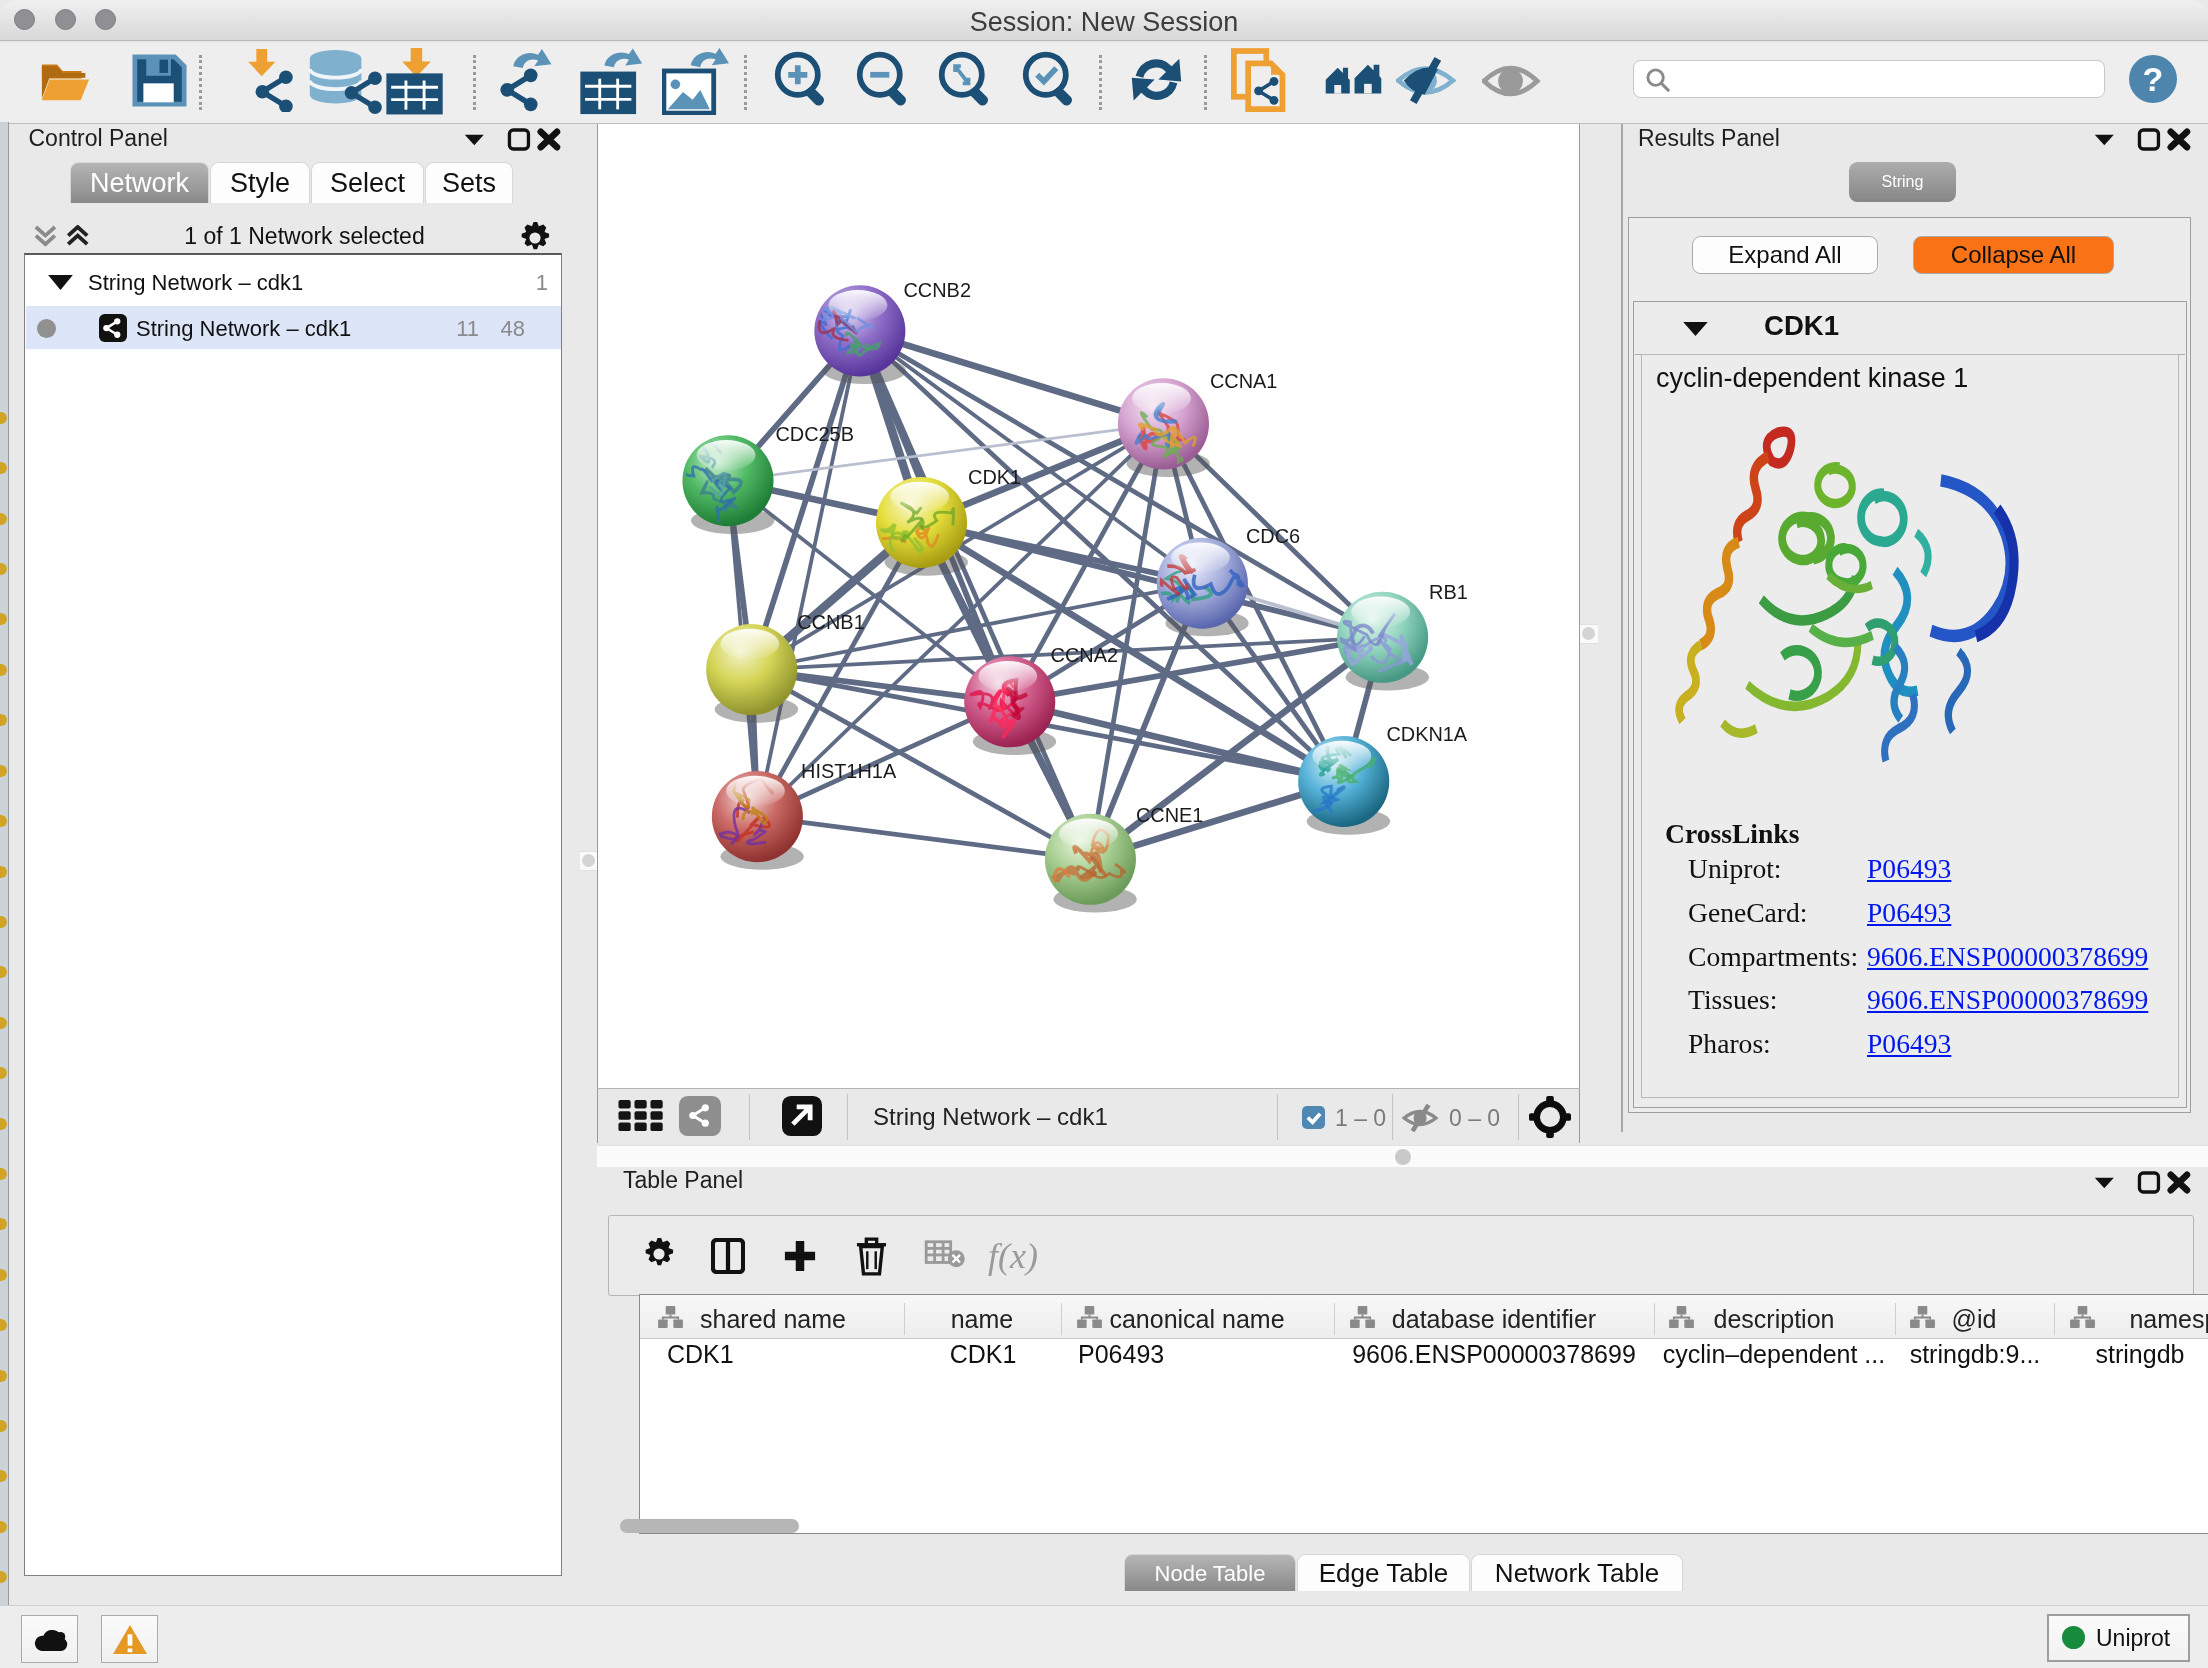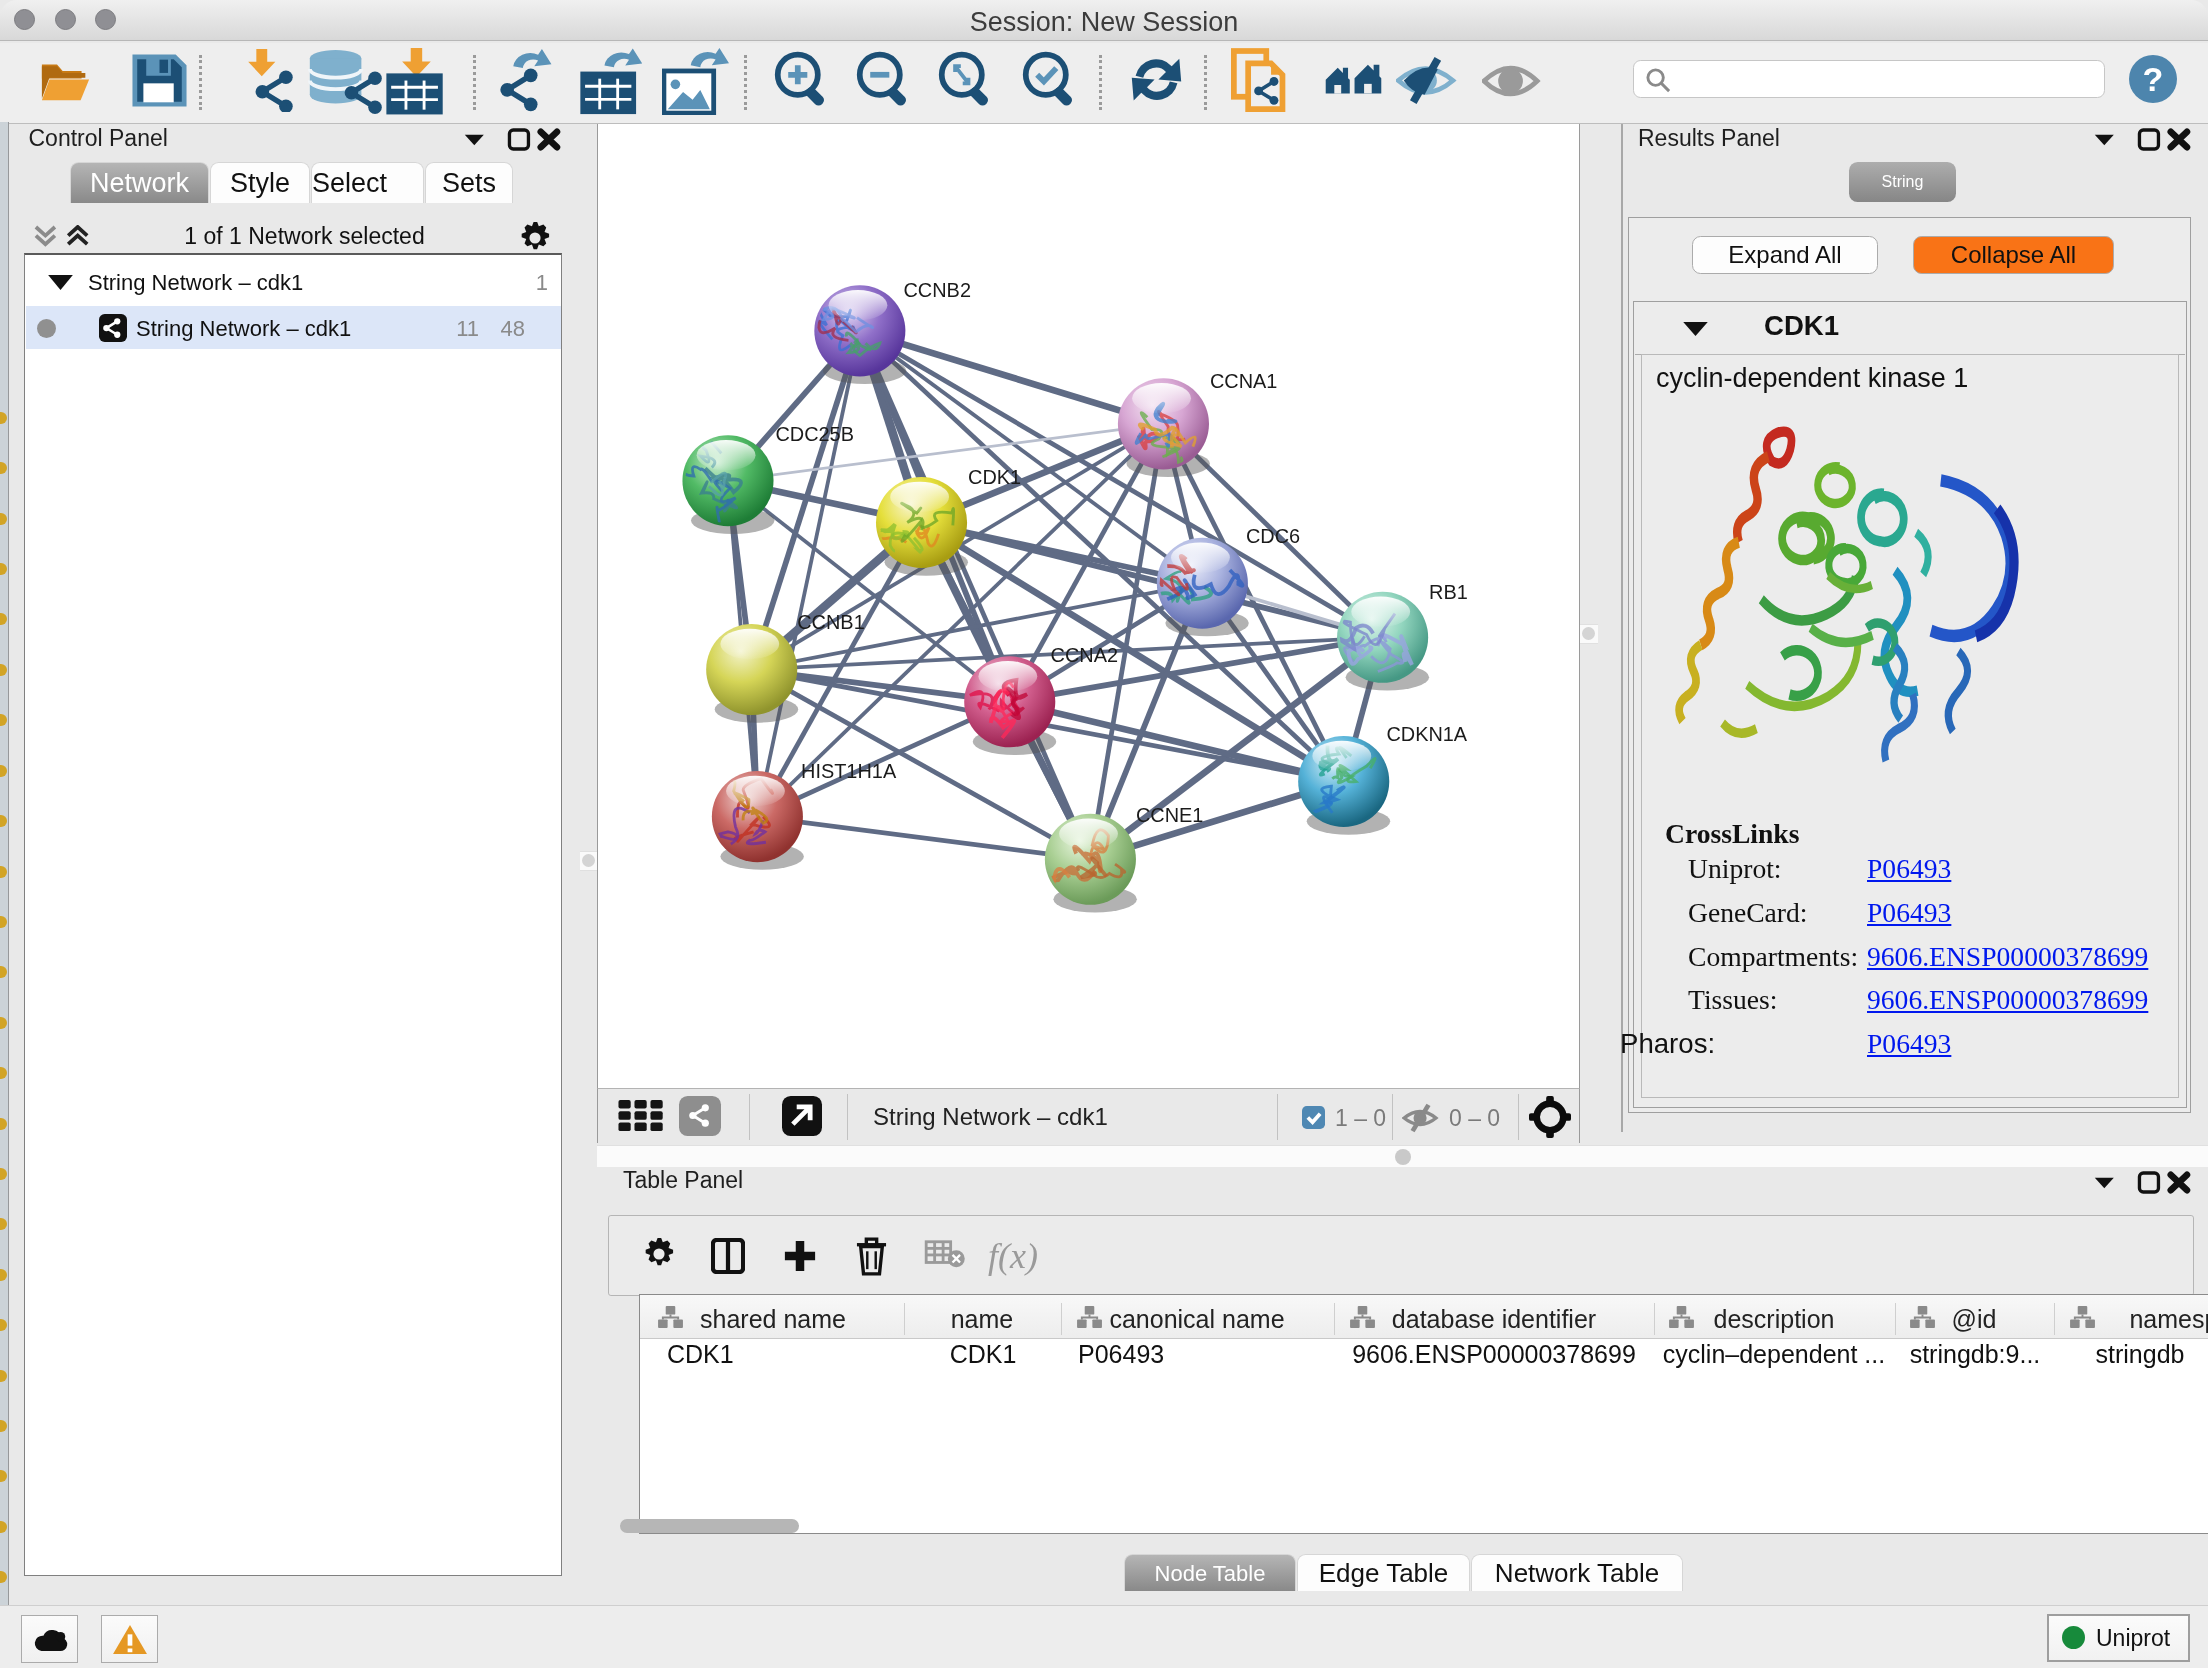--- a/index.html
+++ b/index.html
@@ -198,21 +198,21 @@
 <div class="abs" style="left:-5.7px;top:1521px;width:12.4px;height:12.4px;border-radius:50%;background:#d2a426"></div>
 <div class="abs" style="left:-5.7px;top:1571px;width:12.4px;height:12.4px;border-radius:50%;background:#d2a426"></div>
 <div class="abs txt" style="left:28.5px;top:125px;font-size:23px;color:#1e1e1e">Control Panel</div>
 <svg class="abs" style="left:461px;top:127px" width="114" height="25" viewBox="0 0 120 26">
     <path d="M4 8 h20 l-10 11 z" fill="#111"></path>
     <rect x="51" y="3" width="20" height="20" rx="4" fill="none" stroke="#111" stroke-width="3.5"></rect>
     <path d="M84 5 l17 16 M101 5 l-17 16" stroke="#111" stroke-width="7" stroke-linecap="round"></path>
   </svg>
 <div class="abs txt" style="left:70px;top:162px;width:139px;height:41px;background:linear-gradient(#b5b5b5,#898989);border-radius:8.6px 8.6px 0 0;color:#fff;font-size:27px;text-align:center;line-height:41px;border:1px solid #d6d6d6;border-bottom:none">Network</div>
 <div class="abs txt" style="left:210px;top:162px;width:100px;height:41px;background:#fdfdfd;border-radius:8.6px 8.6px 0 0;color:#111;font-size:27px;text-align:center;line-height:41px;border:1px solid #d6d6d6;border-bottom:none">Style</div>
-<div class="abs txt" style="left:311px;top:162px;width:113px;height:41px;background:#fdfdfd;border-radius:8.6px 8.6px 0 0;color:#111;font-size:27px;text-align:left;line-height:41px;border:1px solid #d6d6d6;border-bottom:none">Select</div>
+<div class="abs txt" style="left:311px;top:162px;width:113px;height:41px;background:#fdfdfd;border-radius:8.6px 8.6px 0 0;color:#111;font-size:27px;text-align:center;line-height:41px;border:1px solid #d6d6d6;border-bottom:none">Select</div>
 <div class="abs txt" style="left:425px;top:162px;width:88px;height:41px;background:#fdfdfd;border-radius:8.6px 8.6px 0 0;color:#111;font-size:27px;text-align:center;line-height:41px;border:1px solid #d6d6d6;border-bottom:none">Sets</div>
 <svg class="abs" style="left:34px;top:225px" width="57" height="23" viewBox="0 0 60 24">
 <path d="M2 2 l10 9 10 -9 M2 11 l10 9 10 -9" stroke="#8b8b8b" stroke-width="4" fill="none"></path>
 <path d="M36 11 l10 -9 10 9 M36 20 l10 -9 10 9" stroke="#222" stroke-width="4" fill="none"></path>
   </svg>
 <div class="abs txt" style="left:105px;top:223px;width:399px;text-align:center;font-size:23px;color:#111">1 of 1 Network selected</div>
 <svg class="abs" style="left:519px;top:222px" width="32" height="32" viewBox="0 0 34 34">
     <g transform="scale(0.74)">
       <path d="M30 10 l3 -8 h6 l3 8 8 -3 5 5 -3 8 8 3 v6 l-8 3 3 8 -5 5 -8 -3 -3 8 h-6 l-3 -8 -8 3 -5 -5 3 -8 -8 -3 v-6 l8 -3 -3 -8 5 -5 z" transform="translate(-6,-2) scale(0.82)" fill="#111"></path>
 <circle cx="23" cy="23" r="8" fill="#e9e9e9"></circle>
@@ -628,21 +628,21 @@
   </svg>
 <div class="abs txt" style="left:1665px;top:818px;font-family:Liberation Serif, serif;font-size:27.6px;font-weight:bold;color:#111">CrossLinks</div>
 <div class="abs txt" style="left:1688px;top:853px;font-family:'Liberation Serif',serif;font-size:27.6px;color:#111">Uniprot:</div>
 <div class="abs txt" style="left:1867px;top:853px;font-family:'Liberation Serif',serif;font-size:27.6px;color:#0018ee;text-decoration:underline">P06493</div>
 <div class="abs txt" style="left:1688px;top:897px;font-family:'Liberation Serif',serif;font-size:27.6px;color:#111">GeneCard:</div>
 <div class="abs txt" style="left:1867px;top:897px;font-family:'Liberation Serif',serif;font-size:27.6px;color:#0018ee;text-decoration:underline">P06493</div>
 <div class="abs txt" style="left:1688px;top:941px;font-family:'Liberation Serif',serif;font-size:27.6px;color:#111">Compartments:</div>
 <div class="abs txt" style="left:1867px;top:941px;font-family:'Liberation Serif',serif;font-size:27.6px;color:#0018ee;text-decoration:underline">9606.ENSP00000378699</div>
 <div class="abs txt" style="left:1688px;top:984px;font-family:'Liberation Serif',serif;font-size:27.6px;color:#111">Tissues:</div>
 <div class="abs txt" style="left:1867px;top:984px;font-family:'Liberation Serif',serif;font-size:27.6px;color:#0018ee;text-decoration:underline">9606.ENSP00000378699</div>
-<div class="abs txt" style="left:1620px;top:1028px;font-family:Liberation Sans, sans-serif;font-size:27.6px;color:#111">Pharos:</div>
+<div class="abs txt" style="left:1688px;top:1028px;font-family:Liberation Serif, serif;font-size:27.6px;color:#111">Pharos:</div>
 <div class="abs txt" style="left:1867px;top:1028px;font-family:'Liberation Serif',serif;font-size:27.6px;color:#0018ee;text-decoration:underline">P06493</div>
 <div class="abs txt" style="left:623px;top:1167px;font-size:23px;color:#1e1e1e">Table Panel</div>
 <svg class="abs" style="left:2091px;top:1170px" width="114" height="25" viewBox="0 0 120 26">
     <path d="M4 8 h20 l-10 11 z" fill="#111"></path>
     <rect x="51" y="3" width="20" height="20" rx="4" fill="none" stroke="#111" stroke-width="3.5"></rect>
     <path d="M84 5 l17 16 M101 5 l-17 16" stroke="#111" stroke-width="7" stroke-linecap="round"></path>
   </svg>
 <div class="abs" style="left:608px;top:1215px;width:1586px;height:81px;background:#ebebeb;border:1.9px solid #b5b5b5;border-radius:2.9px"></div>
 <svg class="abs" style="left:643px;top:1238px" width="32" height="32" viewBox="0 0 34 34">
     <g transform="scale(0.74)">

